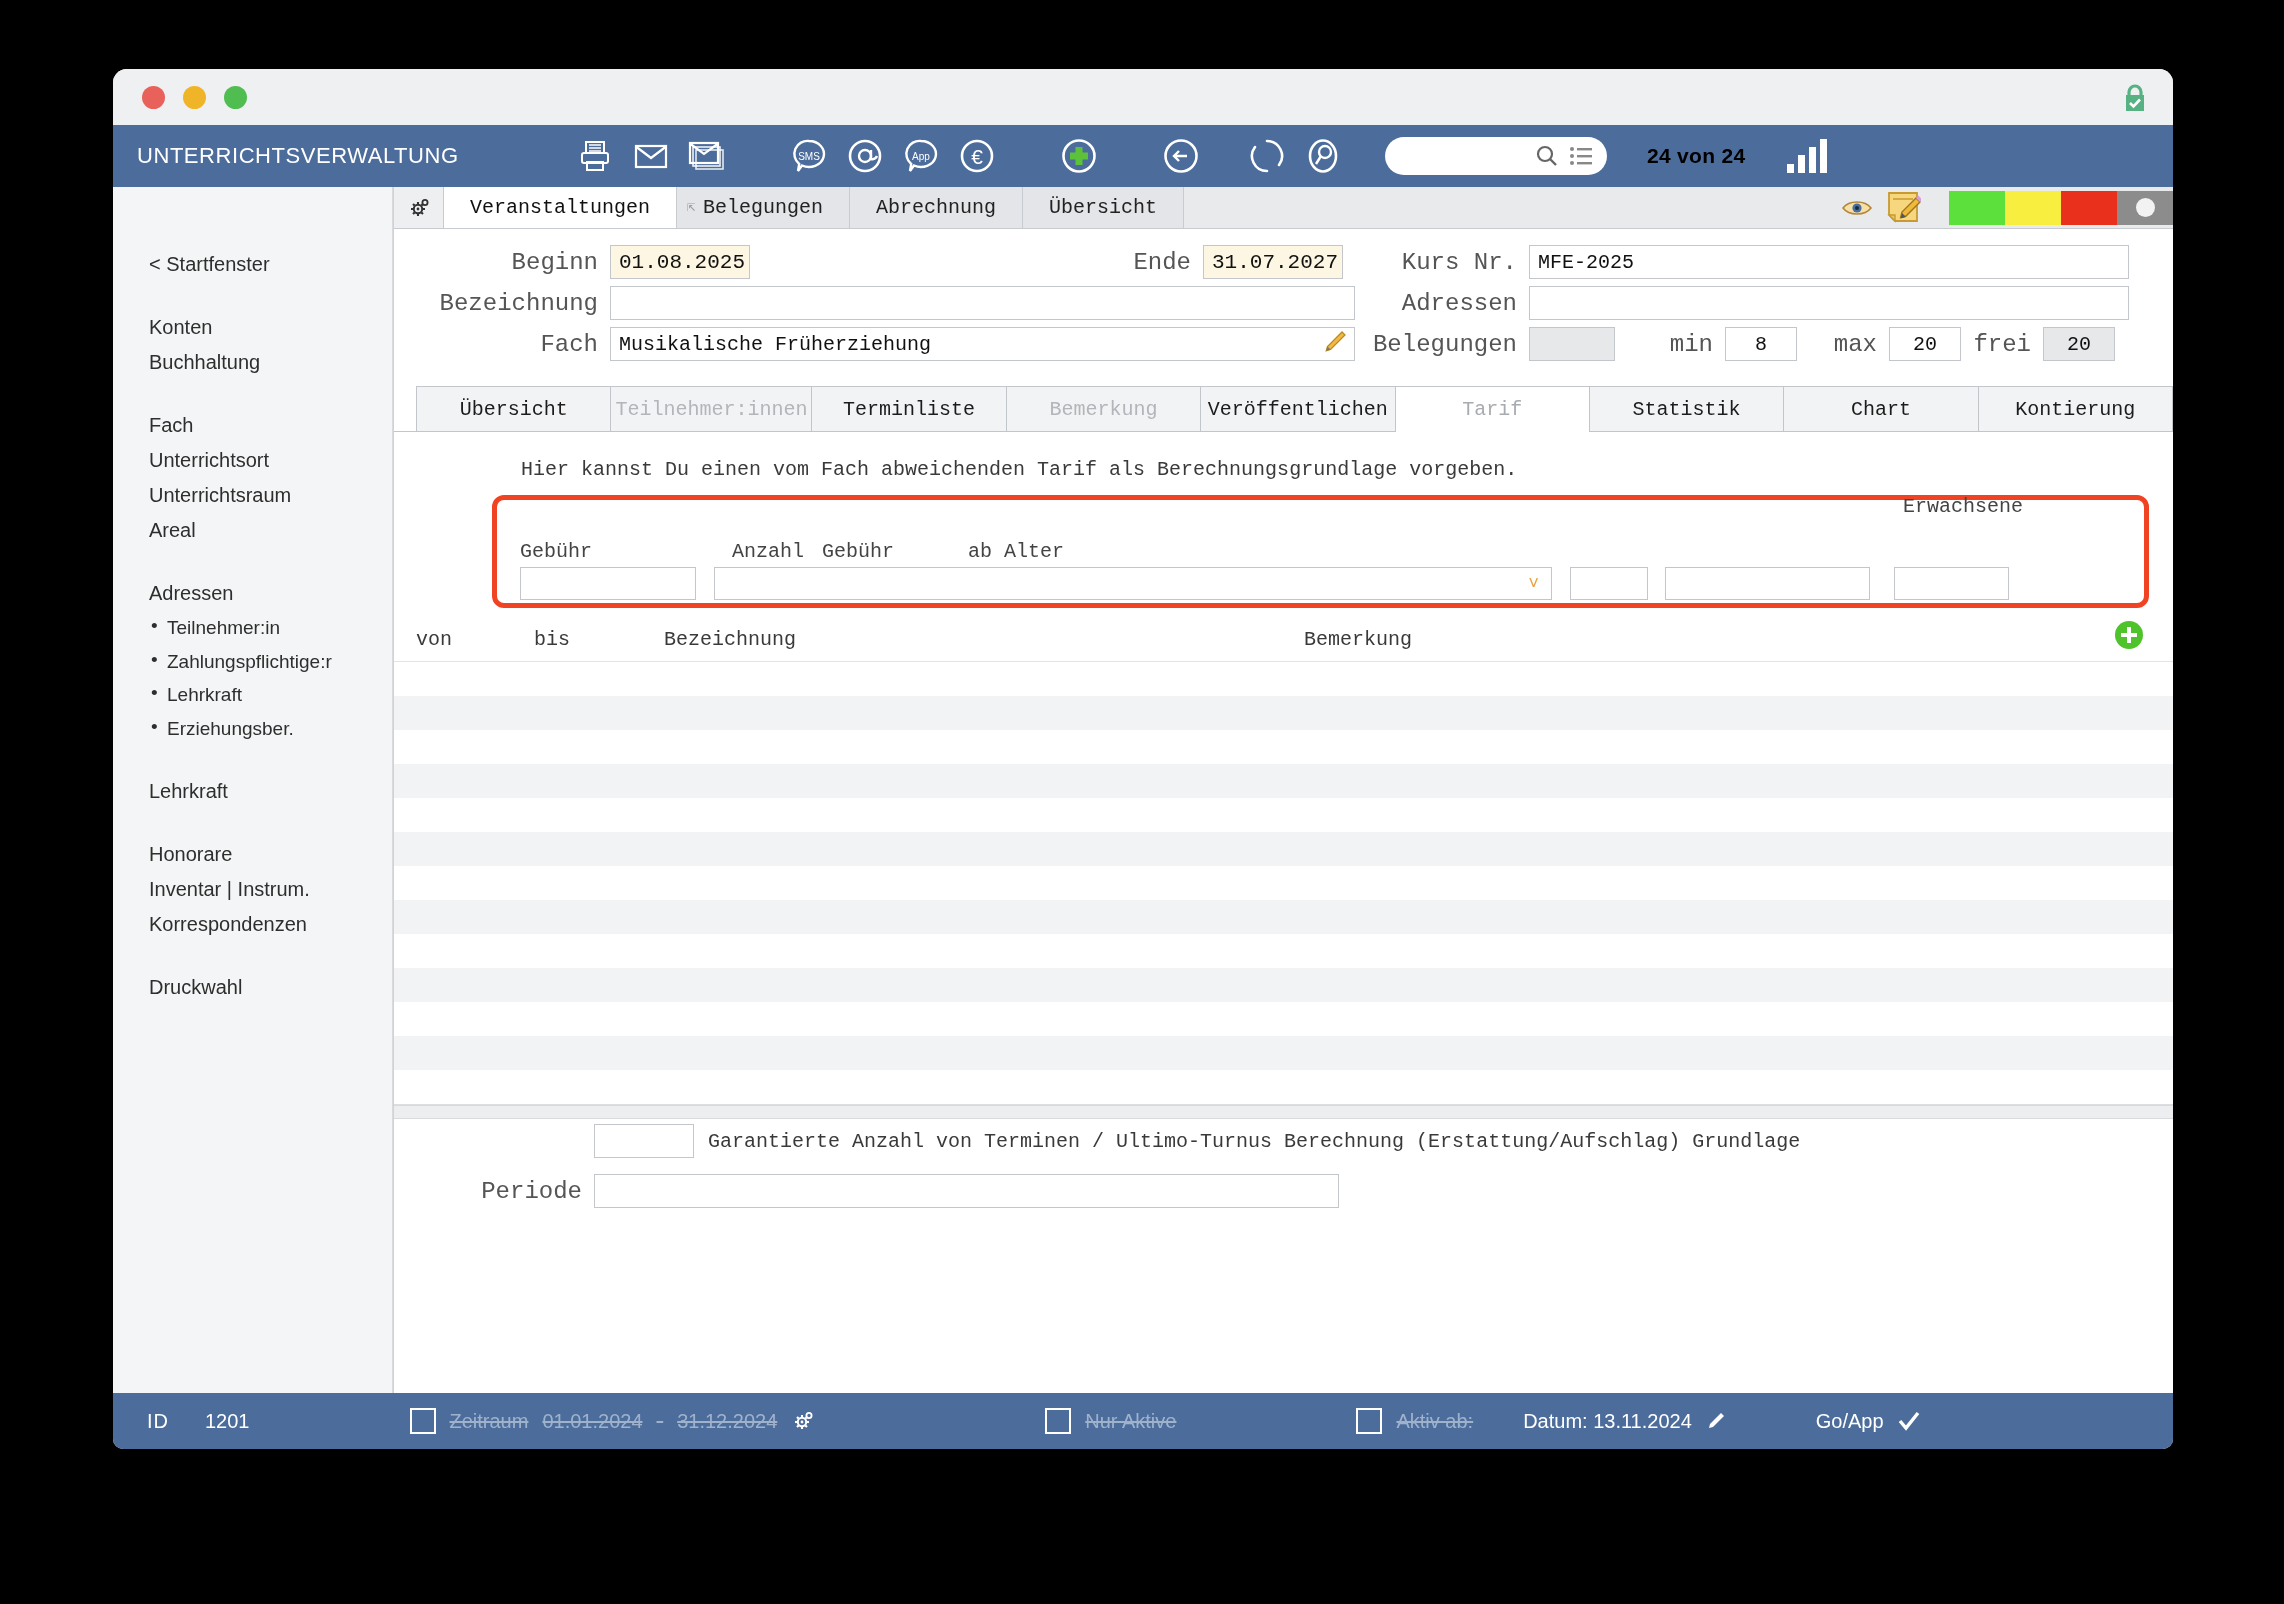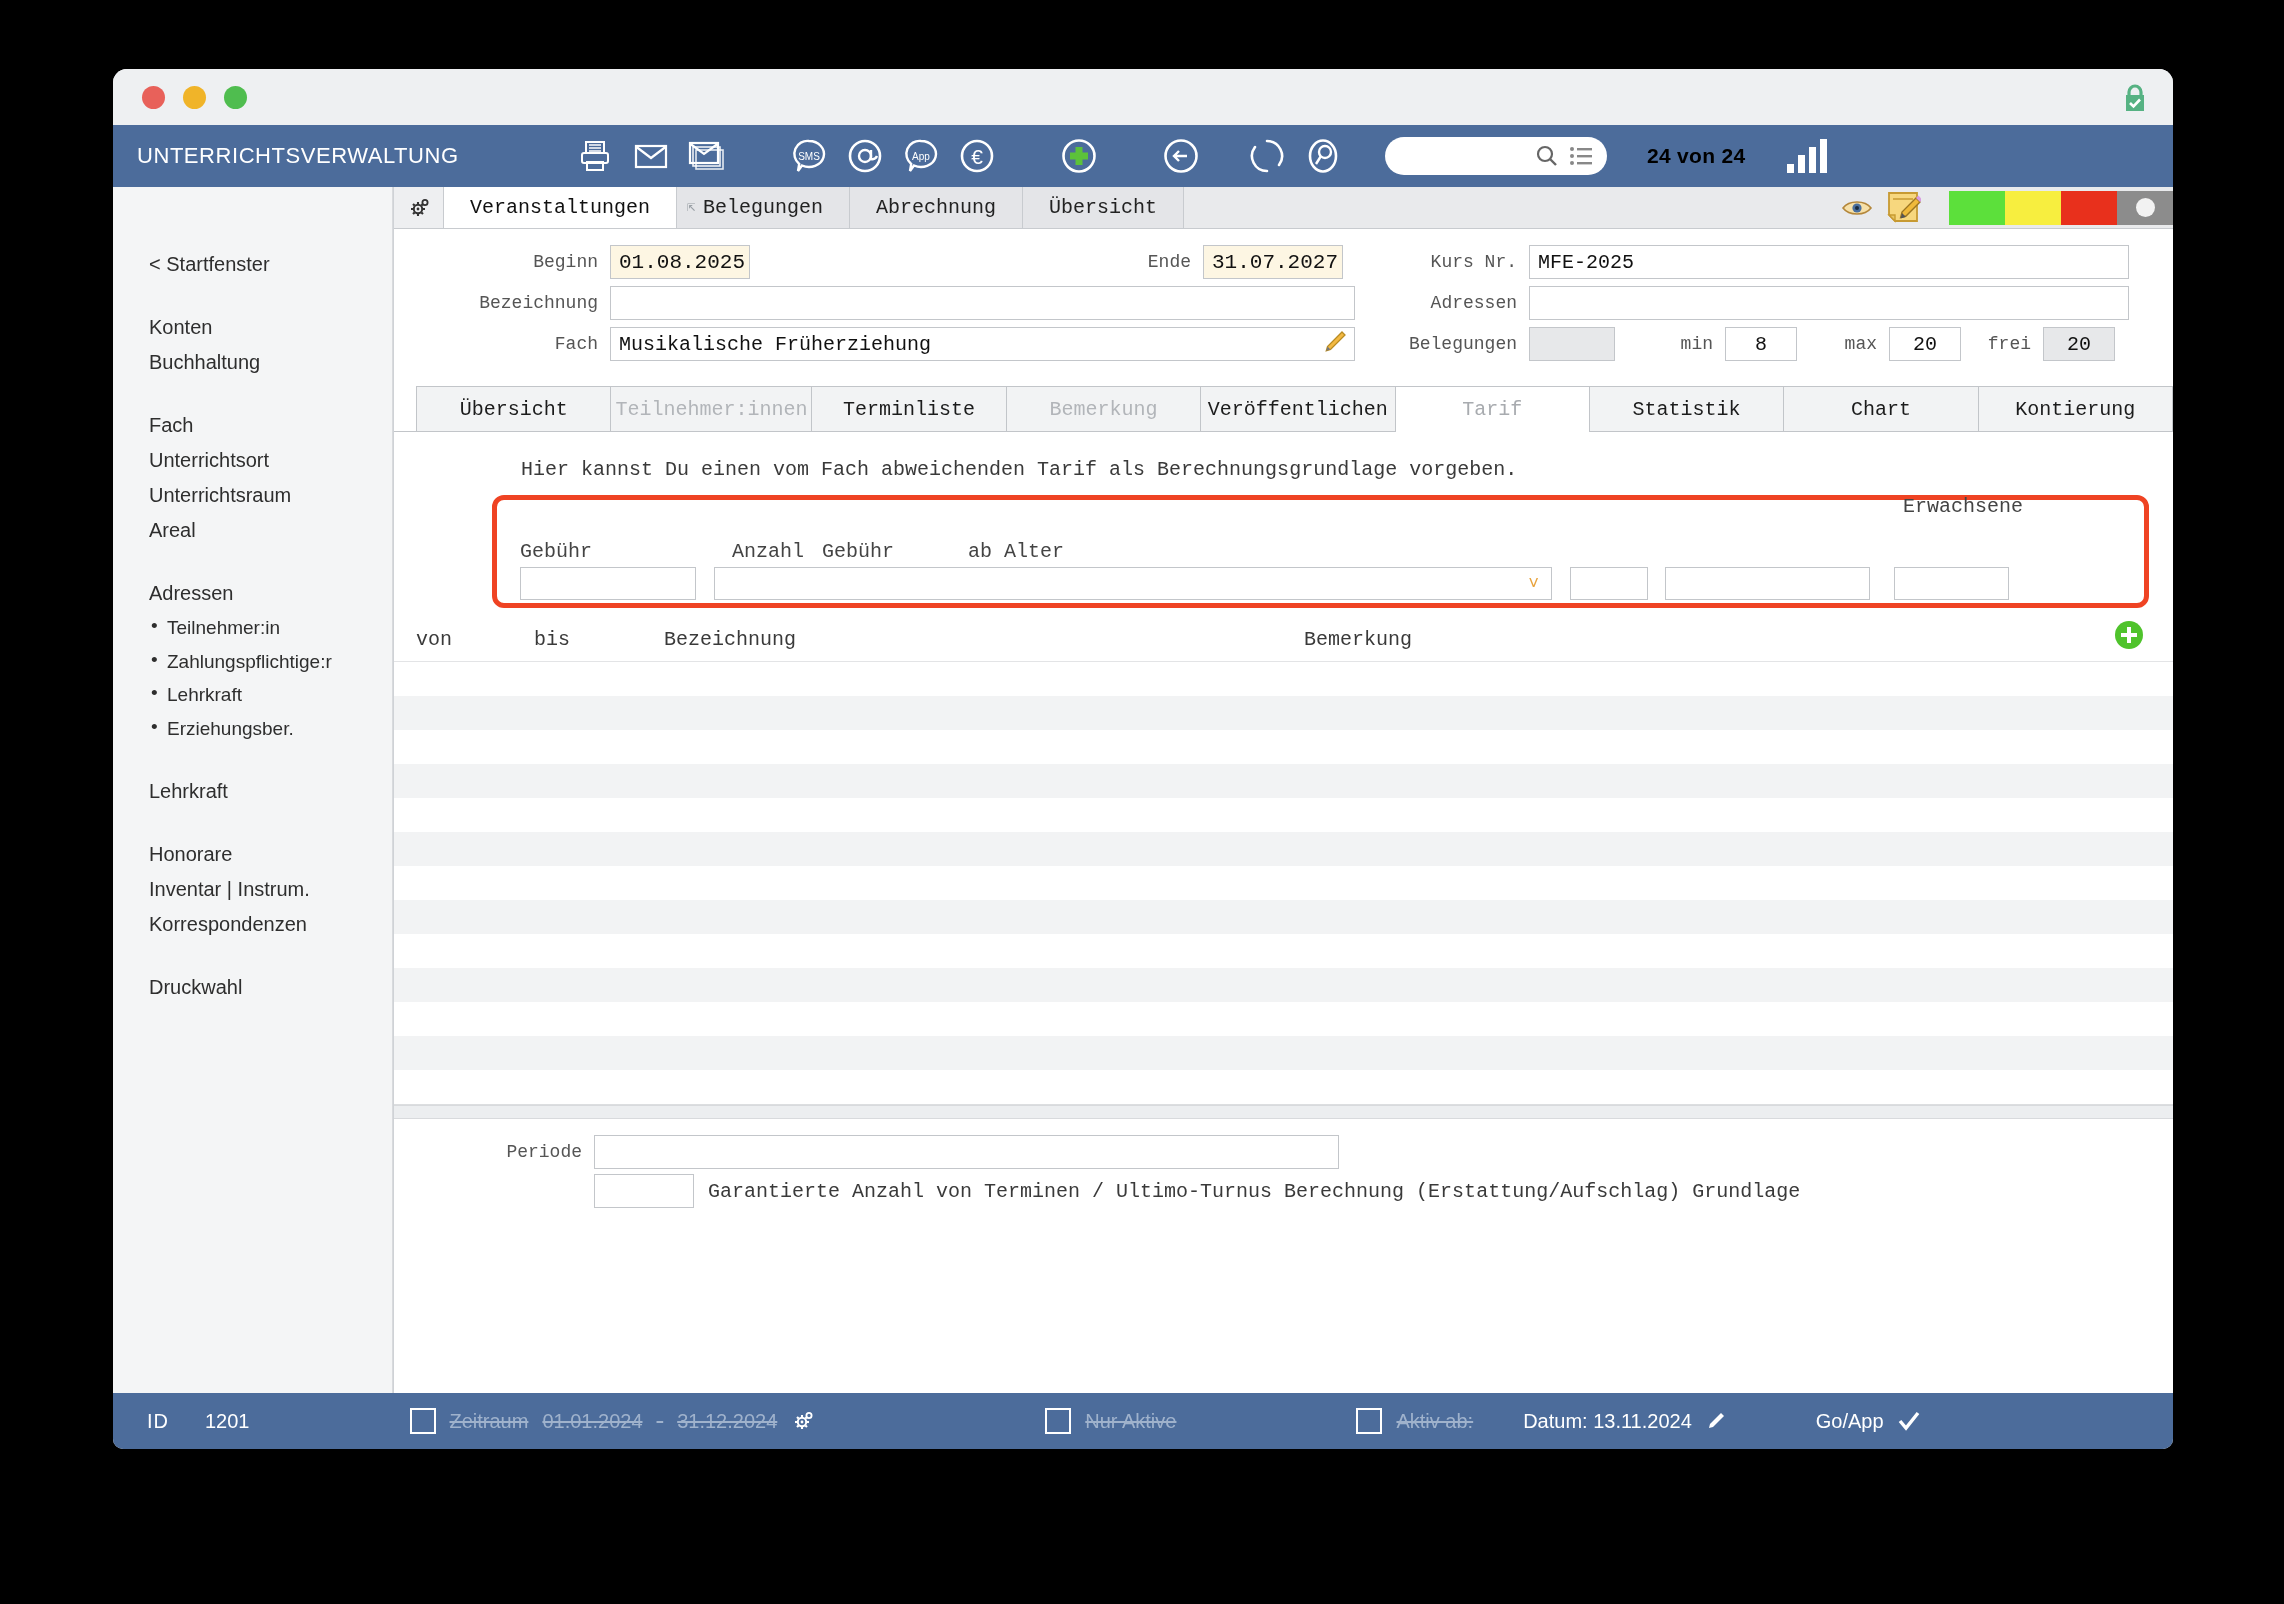--- a/index.html
+++ b/index.html
@@ -116,21 +116,21 @@
   .sg { background: #5ce03b; }
   .sy { background: #f7ee3f; }
   .sr { background: #e8301c; }
   .sgr { background: #8c8c8c; display:flex; align-items:center; justify-content:center;}
   .sgr span { width: 19px; height: 19px; border-radius: 50%; background: #f2f2f2; }
 
   
   .formarea { padding: 16px 0 10px 0; background: #fff; }
   .frow { display: flex; align-items: center; margin-bottom: 7px; }
   .lbl {
-    font-size: 18px; color: #555; text-align: right; padding-right: 12px;
+    font-size: 24px; color: #555; text-align: right; padding-right: 12px;
   }
   .fin {
     height: 34px; border: 1px solid #c3c6ca; background: #fff;
     font-size: 20px; color: #111; padding: 0 8px;
     display: flex; align-items: center;
   }
   .fin.date { background: #fdf6e3; font-size: 21px; }
   .fin.ghost { background: #e7e8ea; border-color: #c3c6ca; }
   .fin.center { justify-content: center; }
   .pencil { margin-left: auto; }
@@ -525,28 +525,28 @@
         <div class="row alt"></div>
         <div class="row"></div>
         <div class="row alt"></div>
         <div class="row"></div>
         <div class="row alt"></div>
         <div class="row"></div>
       </div>
 
       <div class="secdiv"></div>
 
-      <div class="arow">
-        <div class="lbl" style="width:200px">Periode</div>
-        <div class="fin" style="width:745px"></div>
-      </div>
       <div class="arow" style="margin-top:5px">
         <div style="width:200px"></div>
         <div class="fin" style="width:100px"></div>
         <div class="adesc">Garantierte Anzahl von Terminen / Ultimo-Turnus Berechnung (Erstattung/Aufschlag) Grundlage</div>
+      </div>
+      <div class="arow">
+        <div class="lbl" style="width:200px">Periode</div>
+        <div class="fin" style="width:745px"></div>
       </div>
     </div>
   </div>
 
   <div class="statusbar">
     <span class="sb-id">ID</span>
     <span class="sb-idval">1201</span>
 
     <div class="sb-group" style="margin-left:160px">
       <span class="cbox"></span>

